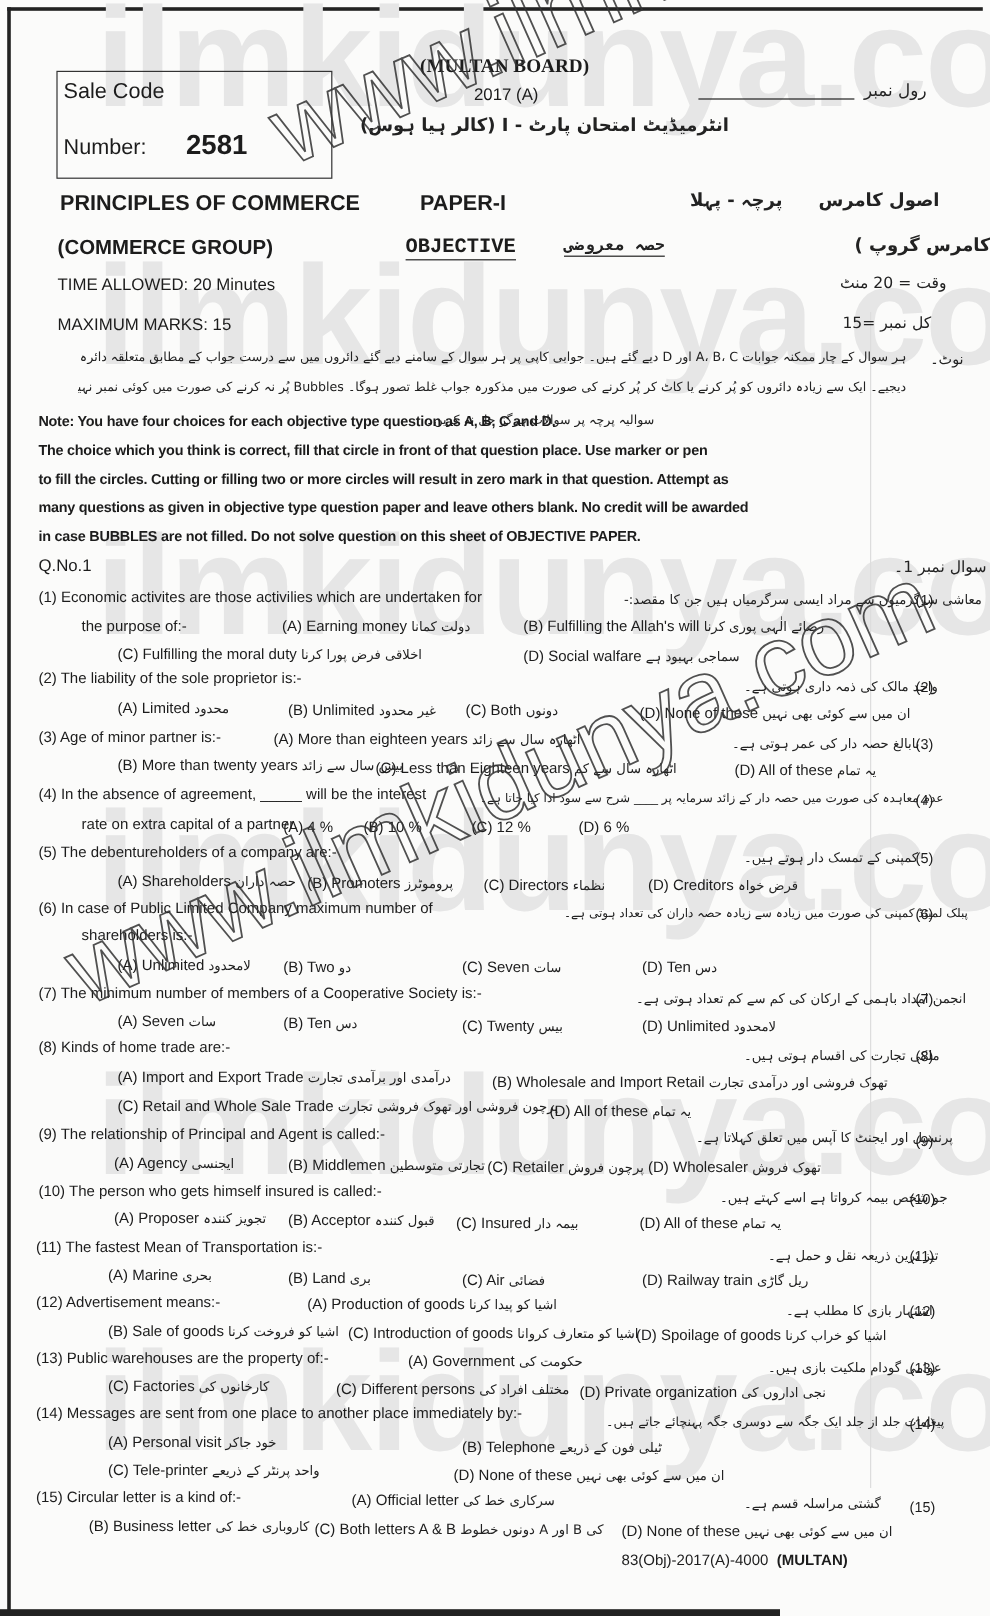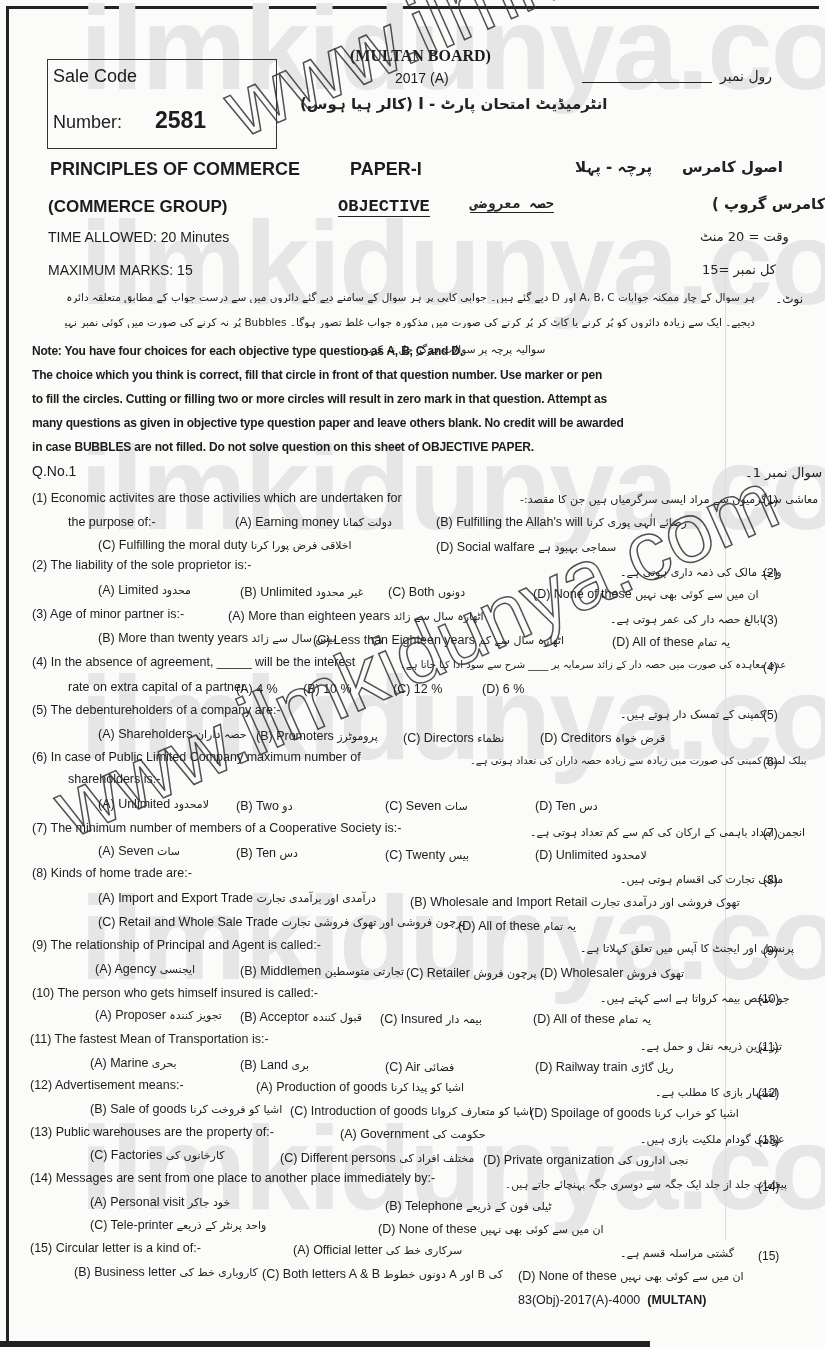--- a/index.html
+++ b/index.html
@@ -63,21 +63,21 @@
 <div class="abs urdu" style="left:700px;top:229px;font-size:13px">وقت = 20 منٹ</div>
 <div class="abs" style="left:48px;top:262px;font-size:14px">MAXIMUM MARKS: 15</div>
 <div class="abs urdu" style="left:702px;top:262px;font-size:13px">کل نمبر =15</div>
 
 <div class="abs urdu" style="right:22px;top:292px;font-size:12px">نوٹ۔</div>
 <div class="abs urdu" style="right:70px;top:291px;width:690px;white-space:nowrap;overflow:hidden;font-size:10.5px">ہر سوال کے چار ممکنہ جوابات A، B، C اور D دیے گئے ہیں۔ جوابی کاپی پر ہر سوال کے سامنے دیے گئے دائروں میں سے درست جواب کے مطابق متعلقہ دائرہ کو مارکر یا پین سے بھر</div>
 <div class="abs urdu" style="right:70px;top:316px;width:690px;white-space:nowrap;overflow:hidden;font-size:10.5px">دیجیے۔ ایک سے زیادہ دائروں کو پُر کرنے یا کاٹ کر پُر کرنے کی صورت میں مذکورہ جواب غلط تصور ہوگا۔ Bubbles پُر نہ کرنے کی صورت میں کوئی نمبر نہیں دیا جائے گا۔ اس</div>
 <div class="abs urdu" style="left:355px;top:343px;font-size:10.5px">سوالیہ پرچہ پر سوالات ہرگز حل نہ کریں۔</div>
 
 <div class="abs note-en" style="left:32px;top:344px">Note:  You have four choices for each objective type question as  A, B, C and D.</div>
-<div class="abs note-en" style="left:32px;top:368px">The choice which you think is correct, fill that circle in front of that question number. Use marker or pen</div>
+<div class="abs note-en" style="left:32px;top:368px">The choice which you think is correct, fill that circle in front of that question place. Use marker or pen</div>
 <div class="abs note-en" style="left:32px;top:392px">to fill the circles. Cutting or filling two or more circles will result in zero mark in that question. Attempt as</div>
 <div class="abs note-en" style="left:32px;top:416px">many questions as given in  objective type question paper and leave others blank. No credit will be awarded</div>
 <div class="abs note-en" style="left:32px;top:440px">in case BUBBLES are not filled.    Do not solve question on this sheet of OBJECTIVE PAPER.</div>
 
 <div class="abs" style="left:32px;top:463px;font-size:14px">Q.No.1</div>
 <div class="abs urdu" style="left:745px;top:465px;font-size:13px">سوال نمبر 1۔</div>
 
 <div class="abs q" style="left:32px;top:491px"><span>(1)</span> <span>Economic activites are those activilies which are undertaken for</span></div>
 <div class="abs urdu" style="left:520px;top:493px">معاشی سرگرمیوں سے مراد ایسی سرگرمیاں ہیں جن کا مقصد:-</div>
 <div class="abs qn-r" style="left:763px;top:493px">(1)</div>

